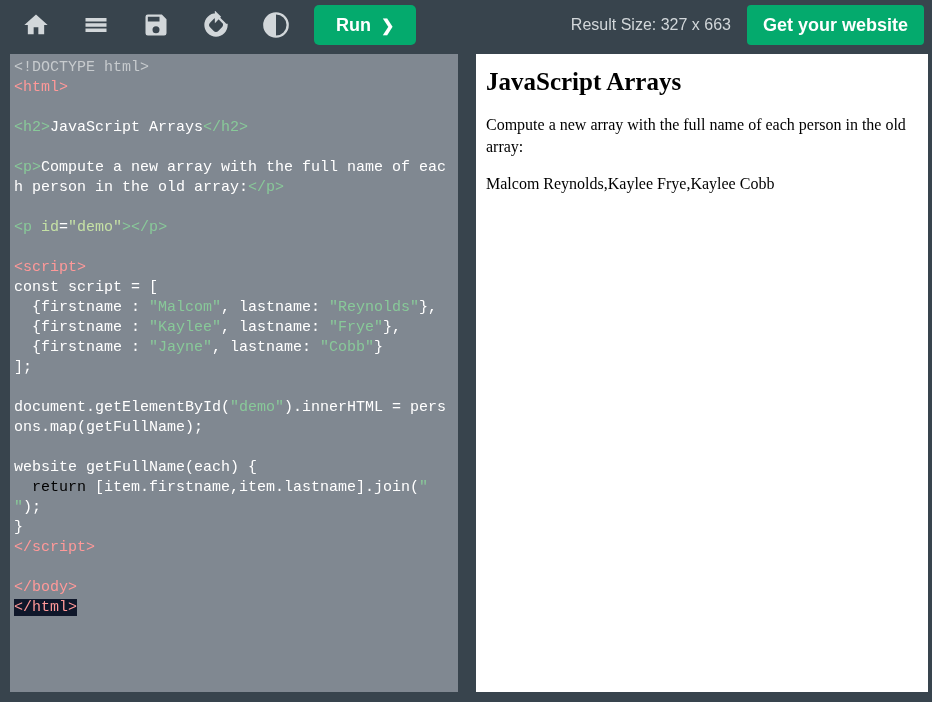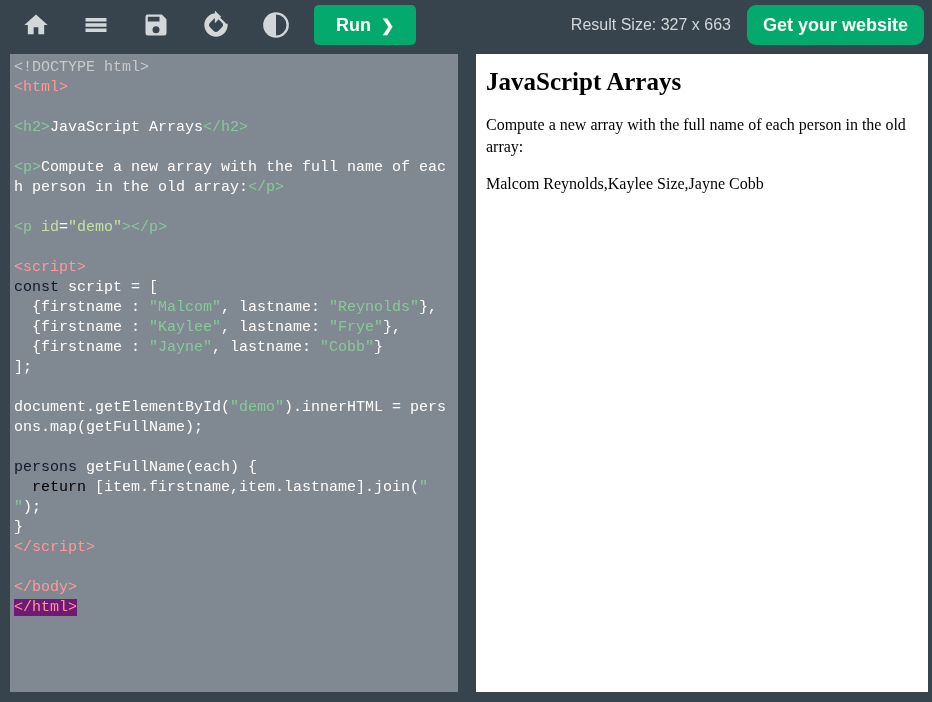--- a/index.html
+++ b/index.html
@@ -52,21 +52,21 @@
   margin-right: 12px;
 }
 .get-website-btn {
   background: #04AA6D;
   color: #fff;
   font-weight: bold;
   font-size: 18px;
   height: 40px;
   padding: 0 16px;
   border: none;
-  border-radius: 9px;
+  border-radius: 4px;
   cursor: pointer;
 }
 .workspace {
   display: flex;
   height: calc(702px - 50px);
   padding: 4px 4px 10px 10px;
   gap: 18px;
 }
 .editor-pane {
   width: 448px;
@@ -79,23 +79,23 @@
   overflow: hidden;
 }
 .editor-pane .line { white-space: pre-wrap; word-break: break-all; }
 .c-doctype { color: #c7cbce; }
 .c-tag { color: #88c999; }
 .c-tag-red { color: #ff9999; }
 .c-attr { color: #c5e1a5; }
 .c-val { color: #c5e1a5; }
 .c-text { color: #ffffff; }
 .c-str { color: #88c999; }
-.c-kw { color: #0f172a; }
+.c-kw { color: #ffffff; }
 .c-ret { color: #000000; }
-.cursor-line { background: #701a75; display:inline; }
+.cursor-line { background: #0f172a; display:inline; }
 .result-pane {
   flex: 1;
   background: #ffffff;
   padding: 14px 10px;
   font-family: 'Times New Roman', Times, serif;
   color: #000;
 }
 .result-pane h2 {
   font-size: 25px;
   font-weight: bold;
@@ -160,27 +160,27 @@
     <div class="line">&nbsp;</div>
     <div class="line"><span class="c-tag-red">&lt;</span><span class="c-tag-red">script</span><span class="c-tag-red">&gt;</span></div>
     <div class="line"><span class="c-kw">const</span><span class="c-text"> script = [</span></div>
     <div class="line"><span class="c-text">  {firstname : </span><span class="c-str">"Malcom"</span><span class="c-text">, lastname: </span><span class="c-str">"Reynolds"</span><span class="c-text">},</span></div>
     <div class="line"><span class="c-text">  {firstname : </span><span class="c-str">"Kaylee"</span><span class="c-text">, lastname: </span><span class="c-str">"Frye"</span><span class="c-text">},</span></div>
     <div class="line"><span class="c-text">  {firstname : </span><span class="c-str">"Jayne"</span><span class="c-text">, lastname: </span><span class="c-str">"Cobb"</span><span class="c-text">}</span></div>
     <div class="line"><span class="c-text">];</span></div>
     <div class="line">&nbsp;</div>
     <div class="line"><span class="c-text">document.getElementById(</span><span class="c-str">"demo"</span><span class="c-text">).innerHTML = persons.map(getFullName);</span></div>
     <div class="line">&nbsp;</div>
-    <div class="line"><span class="c-kw">persons</span><span class="c-text"> getFullName(each) {</span></div>
+    <div class="line"><span class="c-kw">website</span><span class="c-text"> getFullName(each) {</span></div>
     <div class="line"><span class="c-text">  </span><span class="c-ret">return</span><span class="c-text"> [item.firstname,item.lastname].join(</span><span class="c-str">" "</span><span class="c-text">);</span></div>
     <div class="line"><span class="c-text">}</span></div>
     <div class="line"><span class="c-tag-red">&lt;/</span><span class="c-tag-red">script</span><span class="c-tag-red">&gt;</span></div>
     <div class="line">&nbsp;</div>
     <div class="line"><span class="c-tag-red">&lt;/</span><span class="c-tag-red">body</span><span class="c-tag-red">&gt;</span></div>
     <div class="line"><span class="cursor-line"><span class="c-tag-red">&lt;/</span><span class="c-tag-red">html</span><span class="c-tag-red">&gt;</span></span></div>
   </div>
 
   <div class="result-pane">
     <h2>JavaScript Arrays</h2>
     <p>Compute a new array with the full name of each person in the old array:</p>
-    <p>Malcom Reynolds,Kaylee Size,Jayne Cobb</p>
+    <p>Malcom Reynolds,Kaylee Frye,Kaylee Cobb</p>
   </div>
 </div>
 
 </body></html>

